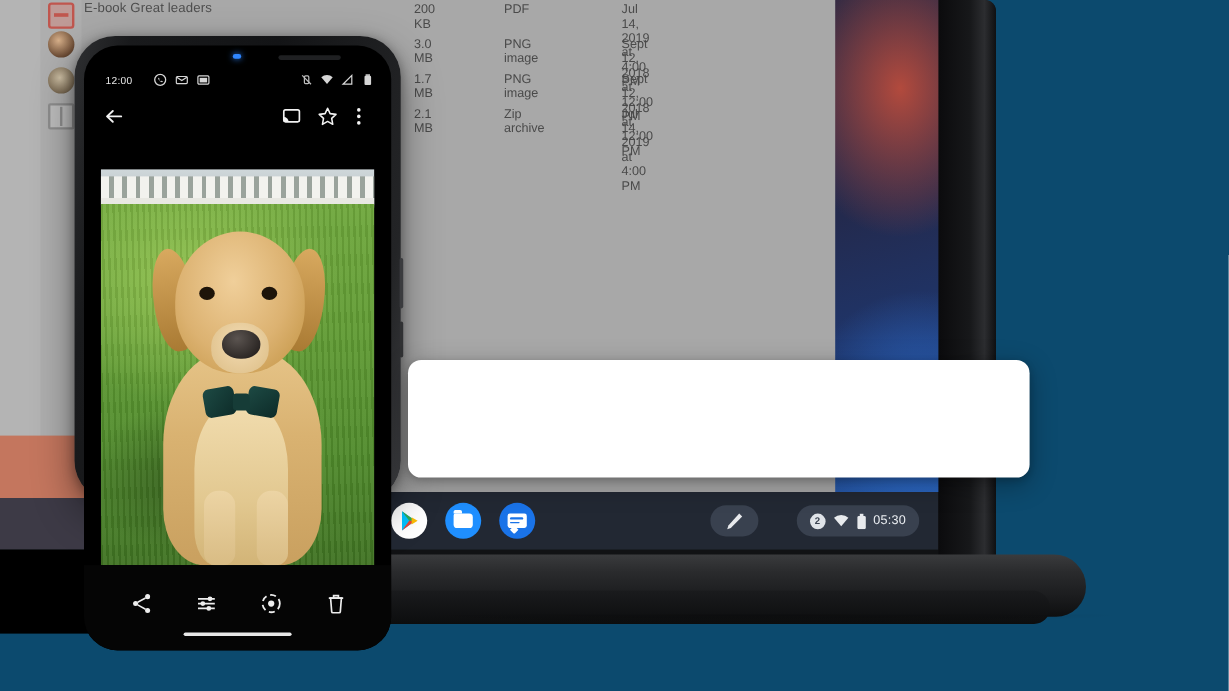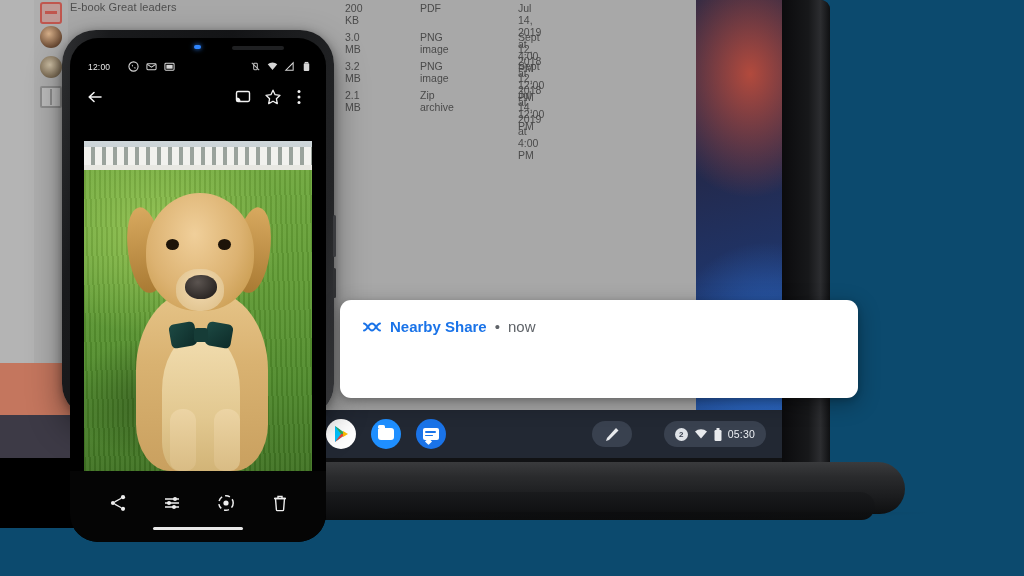--- a/index.html
+++ b/index.html
@@ -274,21 +274,21 @@
         <span class="col-size">200 KB</span>
         <span class="col-type">PDF</span>
         <span class="col-date">Jul 14, 2019 at 4:00 PM</span>
       </div>
       <div class="file-row" style="top:31px;">
         <span class="col-size">3.0 MB</span>
         <span class="col-type">PNG image</span>
         <span class="col-date">Sept 12, 2018 at 12:00 PM</span>
       </div>
       <div class="file-row" style="top:60px;">
-        <span class="col-size">3.2 MB</span>
+        <span class="col-size">1.7 MB</span>
         <span class="col-type">PNG image</span>
         <span class="col-date">Sept 12, 2018 at 12:00 PM</span>
       </div>
       <div class="file-row" style="top:89px;">
         <span class="col-size">2.1 MB</span>
         <span class="col-type">Zip archive</span>
         <span class="col-date">Jul 14, 2019 at 4:00 PM</span>
       </div>
     </div>
 
@@ -448,24 +448,15 @@
         <svg class="bb-btn bb4" viewBox="0 0 20 20">
           <path d="M5.5 5.5 h9 l-0.9 11.2 a1 1 0 0 1 -1 .9 h-5.2 a1 1 0 0 1 -1 -.9 Z" fill="none" stroke="#ffffff" stroke-width="1.4"></path>
           <path d="M4 5.5 H16 M8 5.5 V3.4 h4 V5.5" fill="none" stroke="#ffffff" stroke-width="1.4"></path>
         </svg>
         <div class="home-bar"></div>
       </div>
     </div>
   </div>
 
   <div class="notif">
-    <div class="notif-head">
-      <svg width="20" height="14" viewBox="0 0 20 14">
-        <path d="M2 3.5 C5 3.5 6.5 10.5 10 10.5 C13.5 10.5 15 3.5 18 3.5" fill="none" stroke="#1a73e8" stroke-width="2" stroke-linecap="round"></path>
-        <path d="M2 10.5 C5 10.5 6.5 3.5 10 3.5 C13.5 3.5 15 10.5 18 10.5" fill="none" stroke="#1a73e8" stroke-width="2" stroke-linecap="round"></path>
-      </svg>
-      <span class="notif-app">Nearby Share</span>
-      <span class="notif-dot">•</span>
-      <span class="notif-time">now</span>
-    </div>
   </div>
 
 </div>
 
 </body></html>

